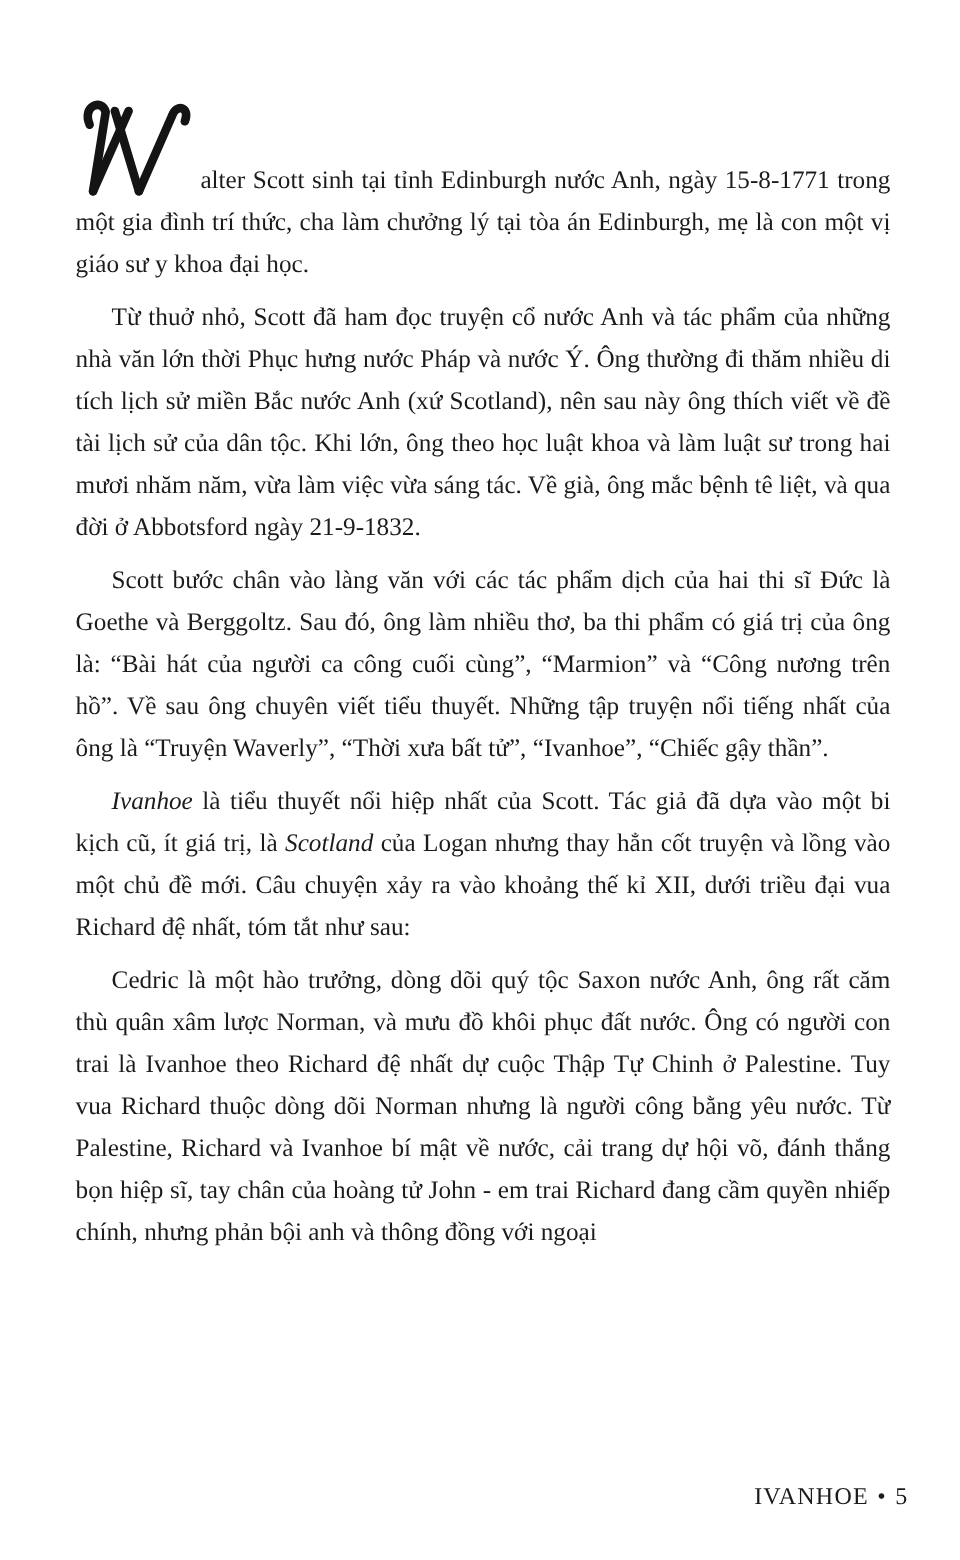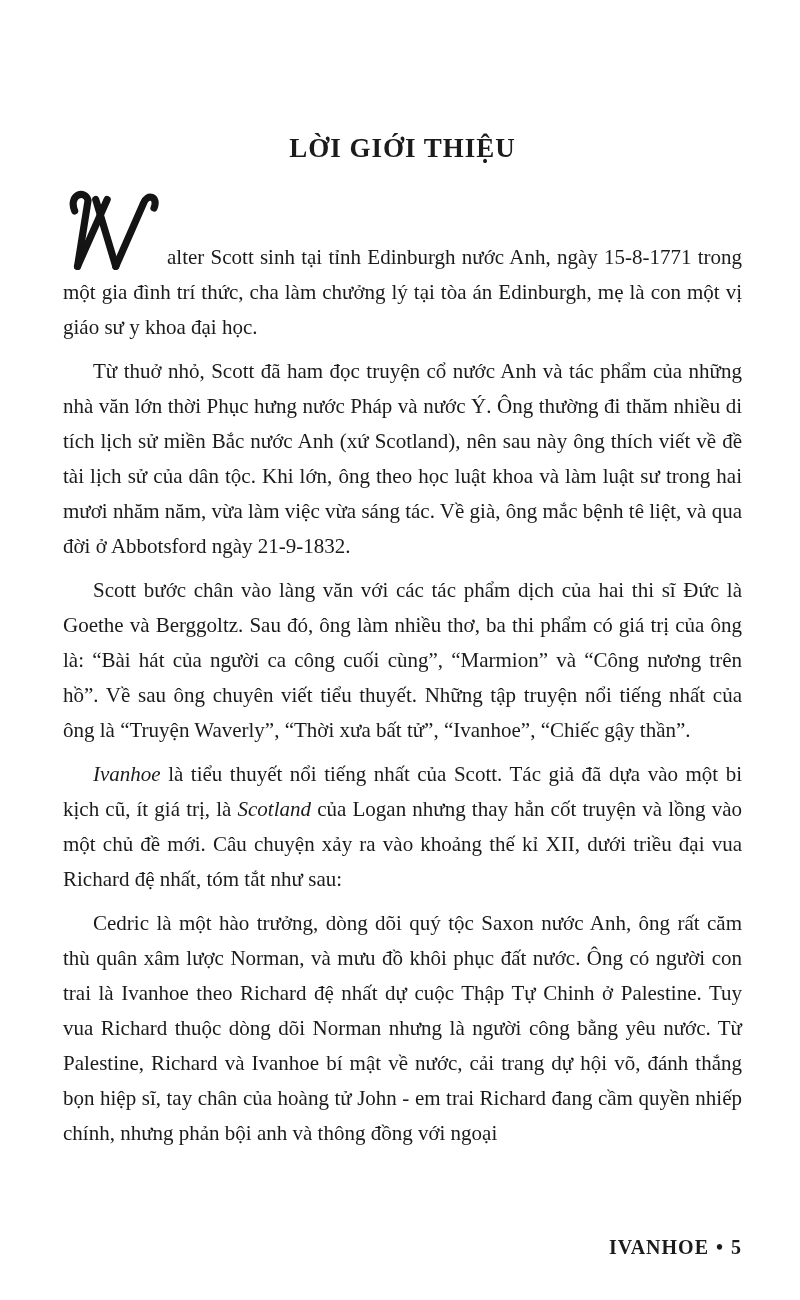--- a/index.html
+++ b/index.html
@@ -53,50 +53,48 @@
   }
   .dropcap .dropcap-letter {
     position: absolute;
     width: 1px; height: 1px;
     overflow: hidden;
     clip-path: inset(50%);
     white-space: nowrap;
   }
   .footer {
     position: absolute;
-    right: 58px;
+    right: 43px;
     top: 1236px;
     font-size: 20px;
     letter-spacing: 1px;
     color: #1b1b1b;
     font-family: "Liberation Serif", serif;
-    font-weight: bold;
   }
   .footer .sep { margin: 0 7px; }
 </style>
 </head>
 <body>
 
 <div class="page">
   <div class="content">
-    <h1 class="title">LỜI GIỚI THIỆU</h1>
     <div>
         <p class="para first"><span class="dropcap">
             <svg viewBox="0 0 100 90" aria-hidden="true">
               <g fill="none" stroke="#141414" stroke-width="7.5" stroke-linecap="round" stroke-linejoin="round">
                 <path d="M12 24 C5 7 23 1 26 13 L15 82"></path>
                 <path d="M15 82 L46 12"></path>
                 <path d="M34 12 L55 82"></path>
                 <path d="M55 82 L84 16 C88 5 100 9 95 21"></path>
               </g>
             </svg>
             <span class="dropcap-letter">W</span>
           </span><span>alter Scott sinh tại tỉnh Edinburgh nước Anh, ngày 15-8-1771 trong một gia đình trí thức, cha làm chưởng lý tại tòa án Edinburgh, mẹ là con một vị giáo sư y khoa đại học.</span></p>
         <p class="para"><span>Từ thuở nhỏ, Scott đã ham đọc truyện cổ nước Anh và tác phẩm của những nhà văn lớn thời Phục hưng nước Pháp và nước Ý. Ông thường đi thăm nhiều di tích lịch sử miền Bắc nước Anh (xứ Scotland), nên sau này ông thích viết về đề tài lịch sử của dân tộc. Khi lớn, ông theo học luật khoa và làm luật sư trong hai mươi nhăm năm, vừa làm việc vừa sáng tác. Về già, ông mắc bệnh tê liệt, và qua đời ở Abbotsford ngày 21-9-1832.</span></p>
         <p class="para"><span>Scott bước chân vào làng văn với các tác phẩm dịch của hai thi sĩ Đức là Goethe và Berggoltz. Sau đó, ông làm nhiều thơ, ba thi phẩm có giá trị của ông là: “Bài hát của người ca công cuối cùng”, “Marmion” và “Công nương trên hồ”. Về sau ông chuyên viết tiểu thuyết. Những tập truyện nổi tiếng nhất của ông là “Truyện Waverly”, “Thời xưa bất tử”, “Ivanhoe”, “Chiếc gậy thần”.</span></p>
-        <p class="para"><em>Ivanhoe</em><span> là tiểu thuyết nổi tiếng nhất của Scott. Tác giả đã dựa vào một bi kịch cũ, ít giá trị, là </span><em>Scotland</em><span> của Logan nhưng thay hẳn cốt truyện và lồng vào một chủ đề mới. Câu chuyện xảy ra vào khoảng thế kỉ XII, dưới triều đại vua Richard đệ nhất, tóm tắt như sau:</span></p>
+        <p class="para"><em>Ivanhoe</em><span> là tiểu thuyết nổi hiệp nhất của Scott. Tác giả đã dựa vào một bi kịch cũ, ít giá trị, là </span><em>Scotland</em><span> của Logan nhưng thay hẳn cốt truyện và lồng vào một chủ đề mới. Câu chuyện xảy ra vào khoảng thế kỉ XII, dưới triều đại vua Richard đệ nhất, tóm tắt như sau:</span></p>
         <p class="para"><span>Cedric là một hào trưởng, dòng dõi quý tộc Saxon nước Anh, ông rất căm thù quân xâm lược Norman, và mưu đồ khôi phục đất nước. Ông có người con trai là Ivanhoe theo Richard đệ nhất dự cuộc Thập Tự Chinh ở Palestine. Tuy vua Richard thuộc dòng dõi Norman nhưng là người công bằng yêu nước. Từ Palestine, Richard và Ivanhoe bí mật về nước, cải trang dự hội võ, đánh thắng bọn hiệp sĩ, tay chân của hoàng tử John - em trai Richard đang cầm quyền nhiếp chính, nhưng phản bội anh và thông đồng với ngoại</span></p>
       </div>
   </div>
   <div class="footer">
     <span>IVANHOE</span><span class="sep">•</span><span>5</span>
   </div>
 </div>
 
 </body></html>

